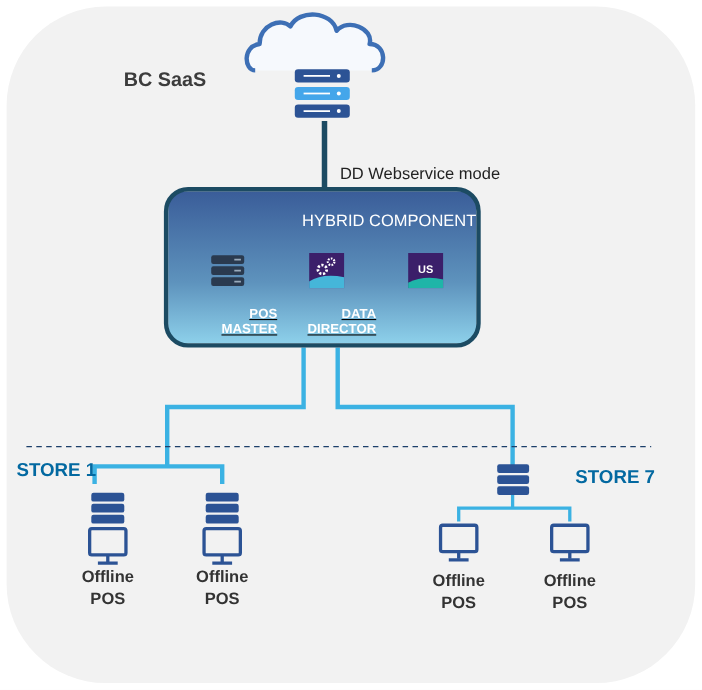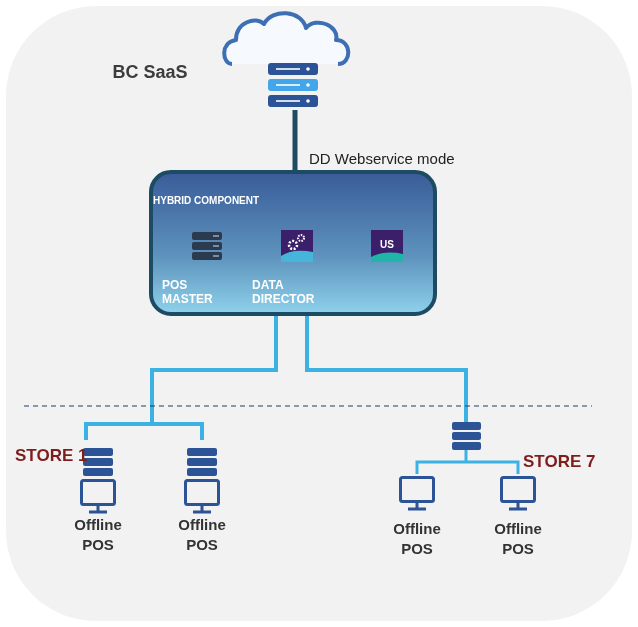--- a/index.html
+++ b/index.html
@@ -4,25 +4,25 @@
 <style>
   html,body{margin:0;padding:0;background:#ffffff;}
   body{width:638px;height:627px;position:relative;overflow:hidden;font-family:"Liberation Sans","DejaVu Sans",sans-serif;}
   .bg{position:absolute;left:6px;top:6px;width:626px;height:615px;background:#f2f2f2;border-radius:90px;}
   svg.wires{position:absolute;left:0;top:0;}
   .lbl{position:absolute;font-weight:bold;color:#3c3c3c;text-align:center;line-height:22px;}
   .ho{left:60px;top:60px;width:180px;font-size:18px;line-height:24px;}
   .mode{position:absolute;left:309px;top:134px;font-size:15px;color:#222;margin-top:16px;}
   .hybrid{position:absolute;left:149px;top:170px;width:288px;height:146px;border:4px solid #1c4b63;border-radius:22px;
     background:linear-gradient(#3a5d99,#5e93bd 60%,#8dd0ea);box-sizing:border-box;}
-  .htitle{position:absolute;left:0;width:100%;top:17px;text-align:left;color:#fff;font-weight:bold;font-size:10px;line-height:19px;}
-  .comp{position:absolute;top:56px;width:90px;text-align:left;}
+  .htitle{position:absolute;left:0;width:100%;top:17px;text-align:right;color:#fff;font-weight:normal;font-size:15px;line-height:19px;}
+  .comp{position:absolute;top:56px;width:90px;text-align:right;text-decoration:underline;}
   .comp .cap{color:#fff;font-weight:bold;font-size:12px;line-height:14px;margin-top:16px;}
   .ico{width:32px;height:32px;margin:0 auto;position:relative;}
-  .store{position:absolute;font-size:17px;font-weight:bold;color:#7f1d1d;margin-top:28px;}
+  .store{position:absolute;font-size:17px;font-weight:bold;color:#0369a1;}
   .pos{position:absolute;width:70px;text-align:center;}
   .pos .cap{font-weight:bold;font-size:15px;color:#333;line-height:20px;}
 </style>
 </head>
 <body>
 
 <div class="bg"></div>
 
 <svg class="wires" width="638" height="627">
   <line x1="295" y1="110" x2="295" y2="172" stroke="#1c4b63" stroke-width="5"></line>

